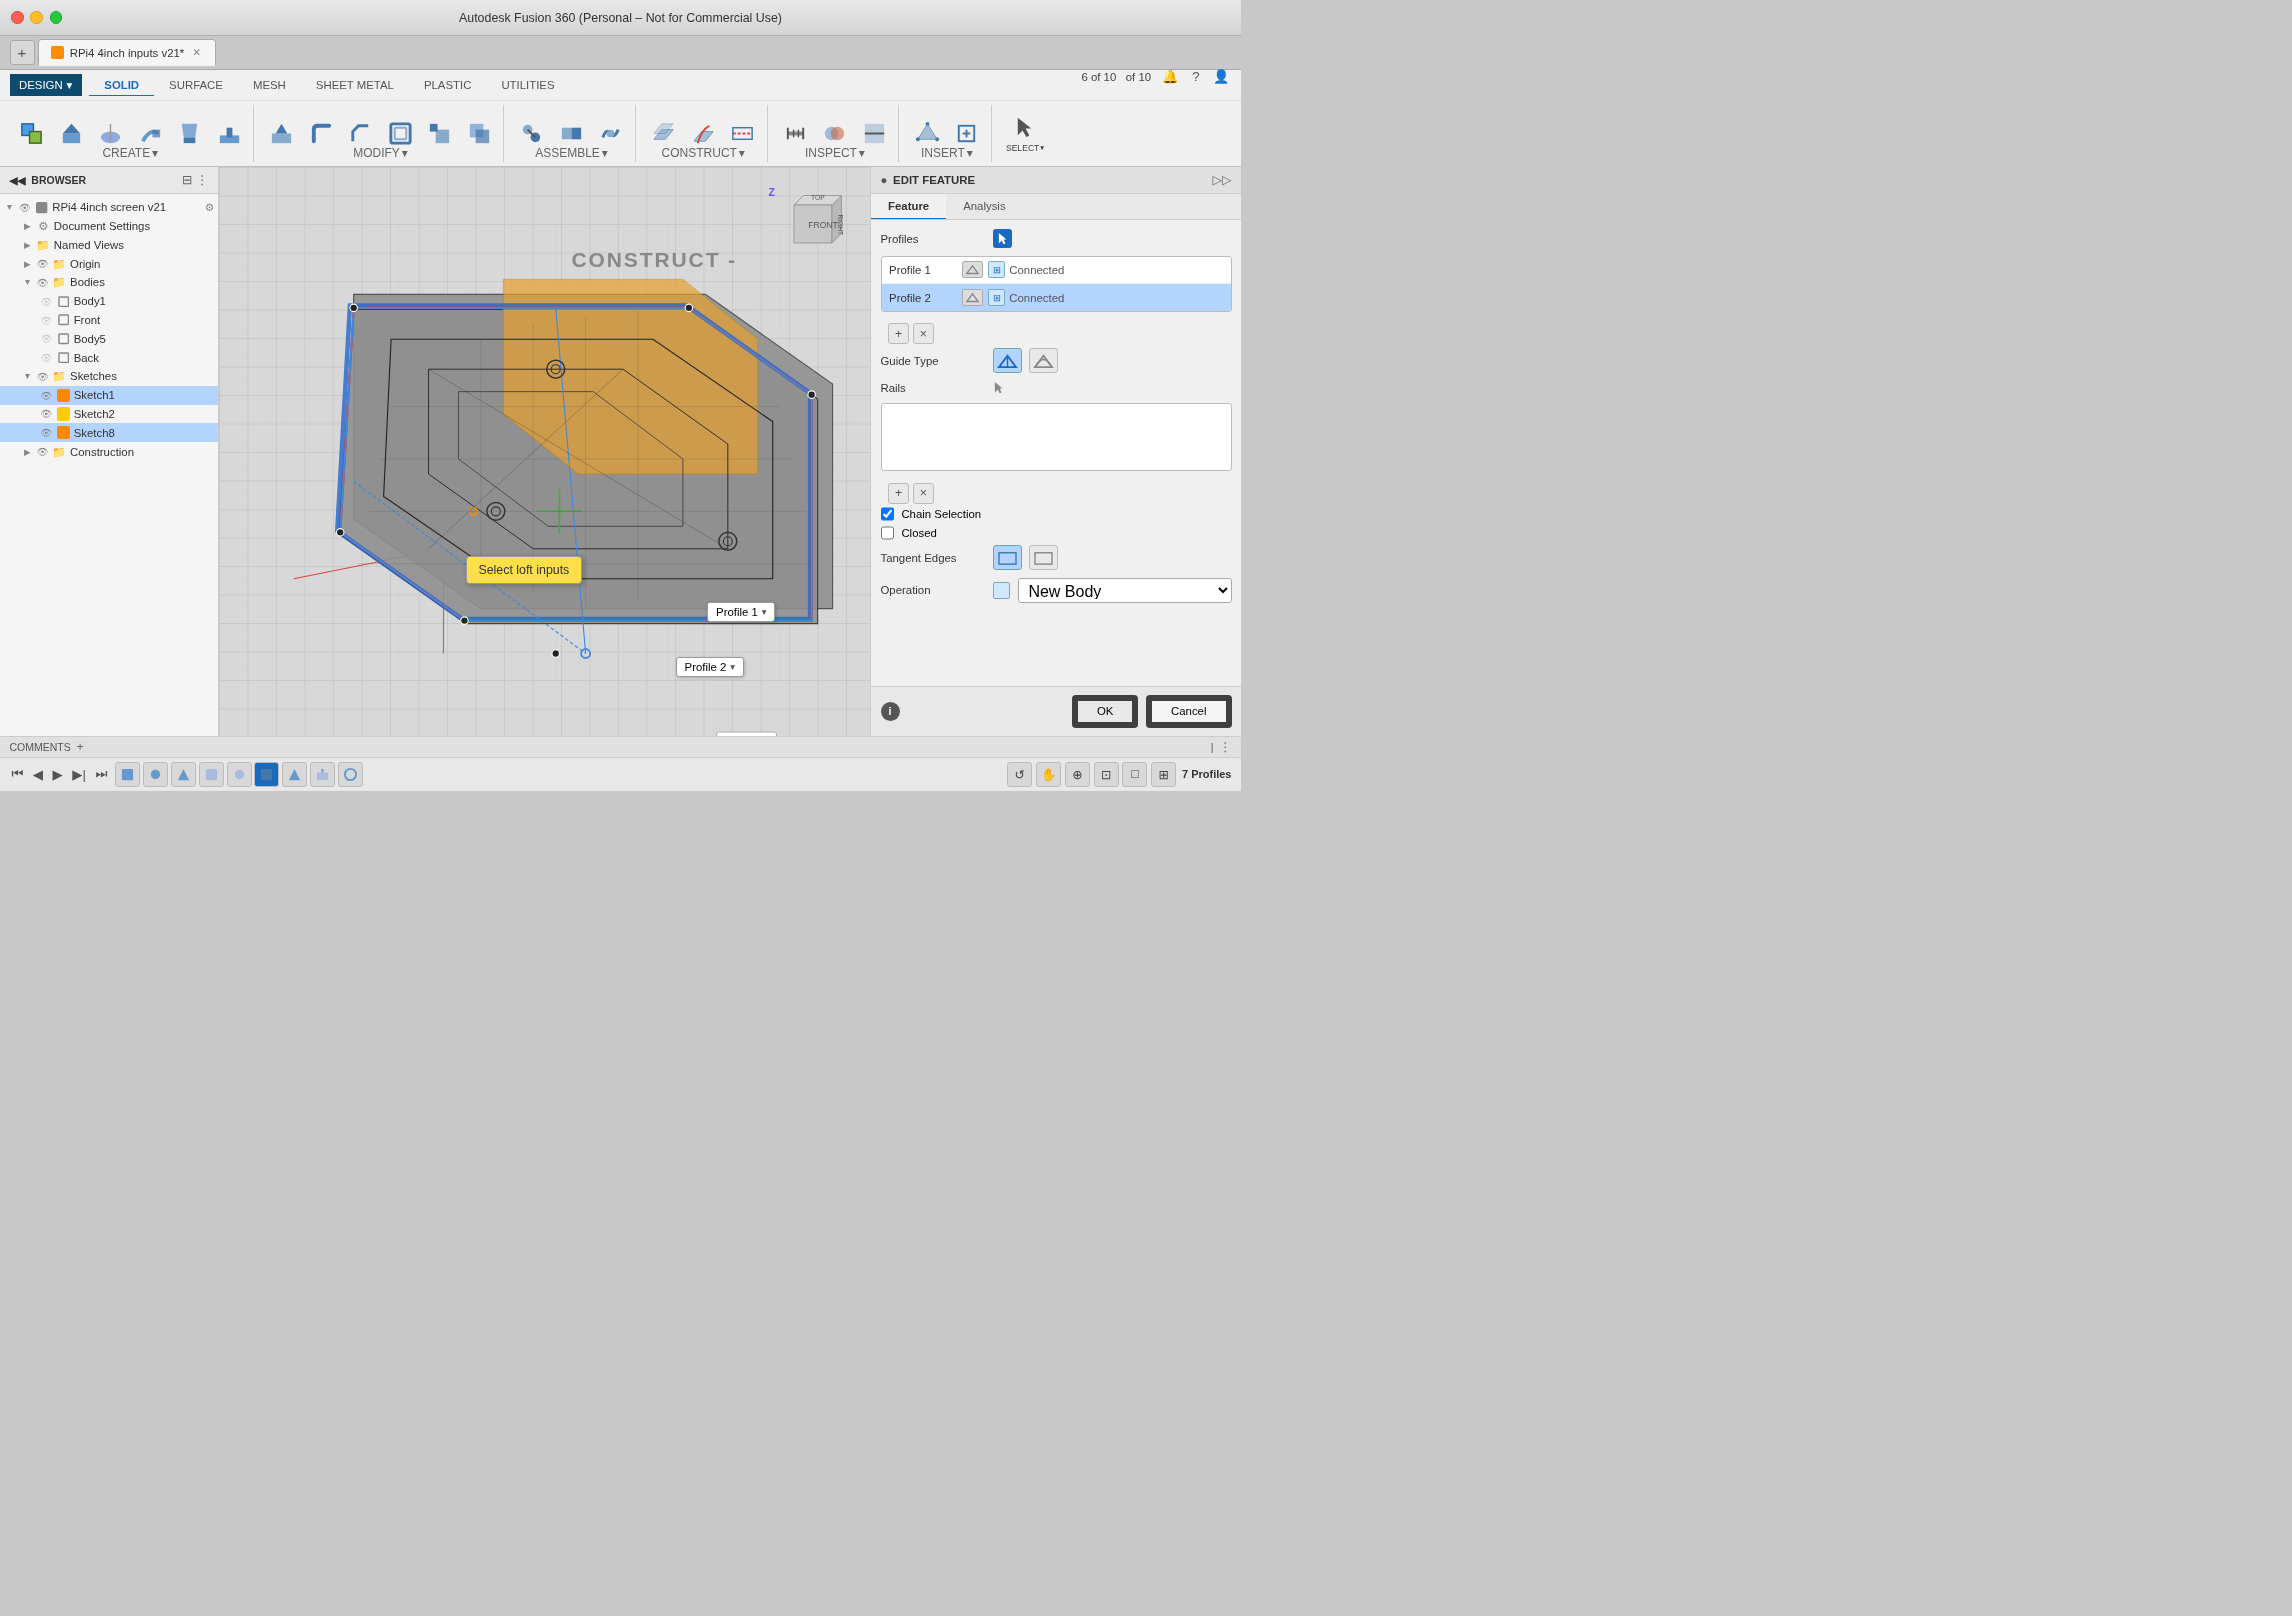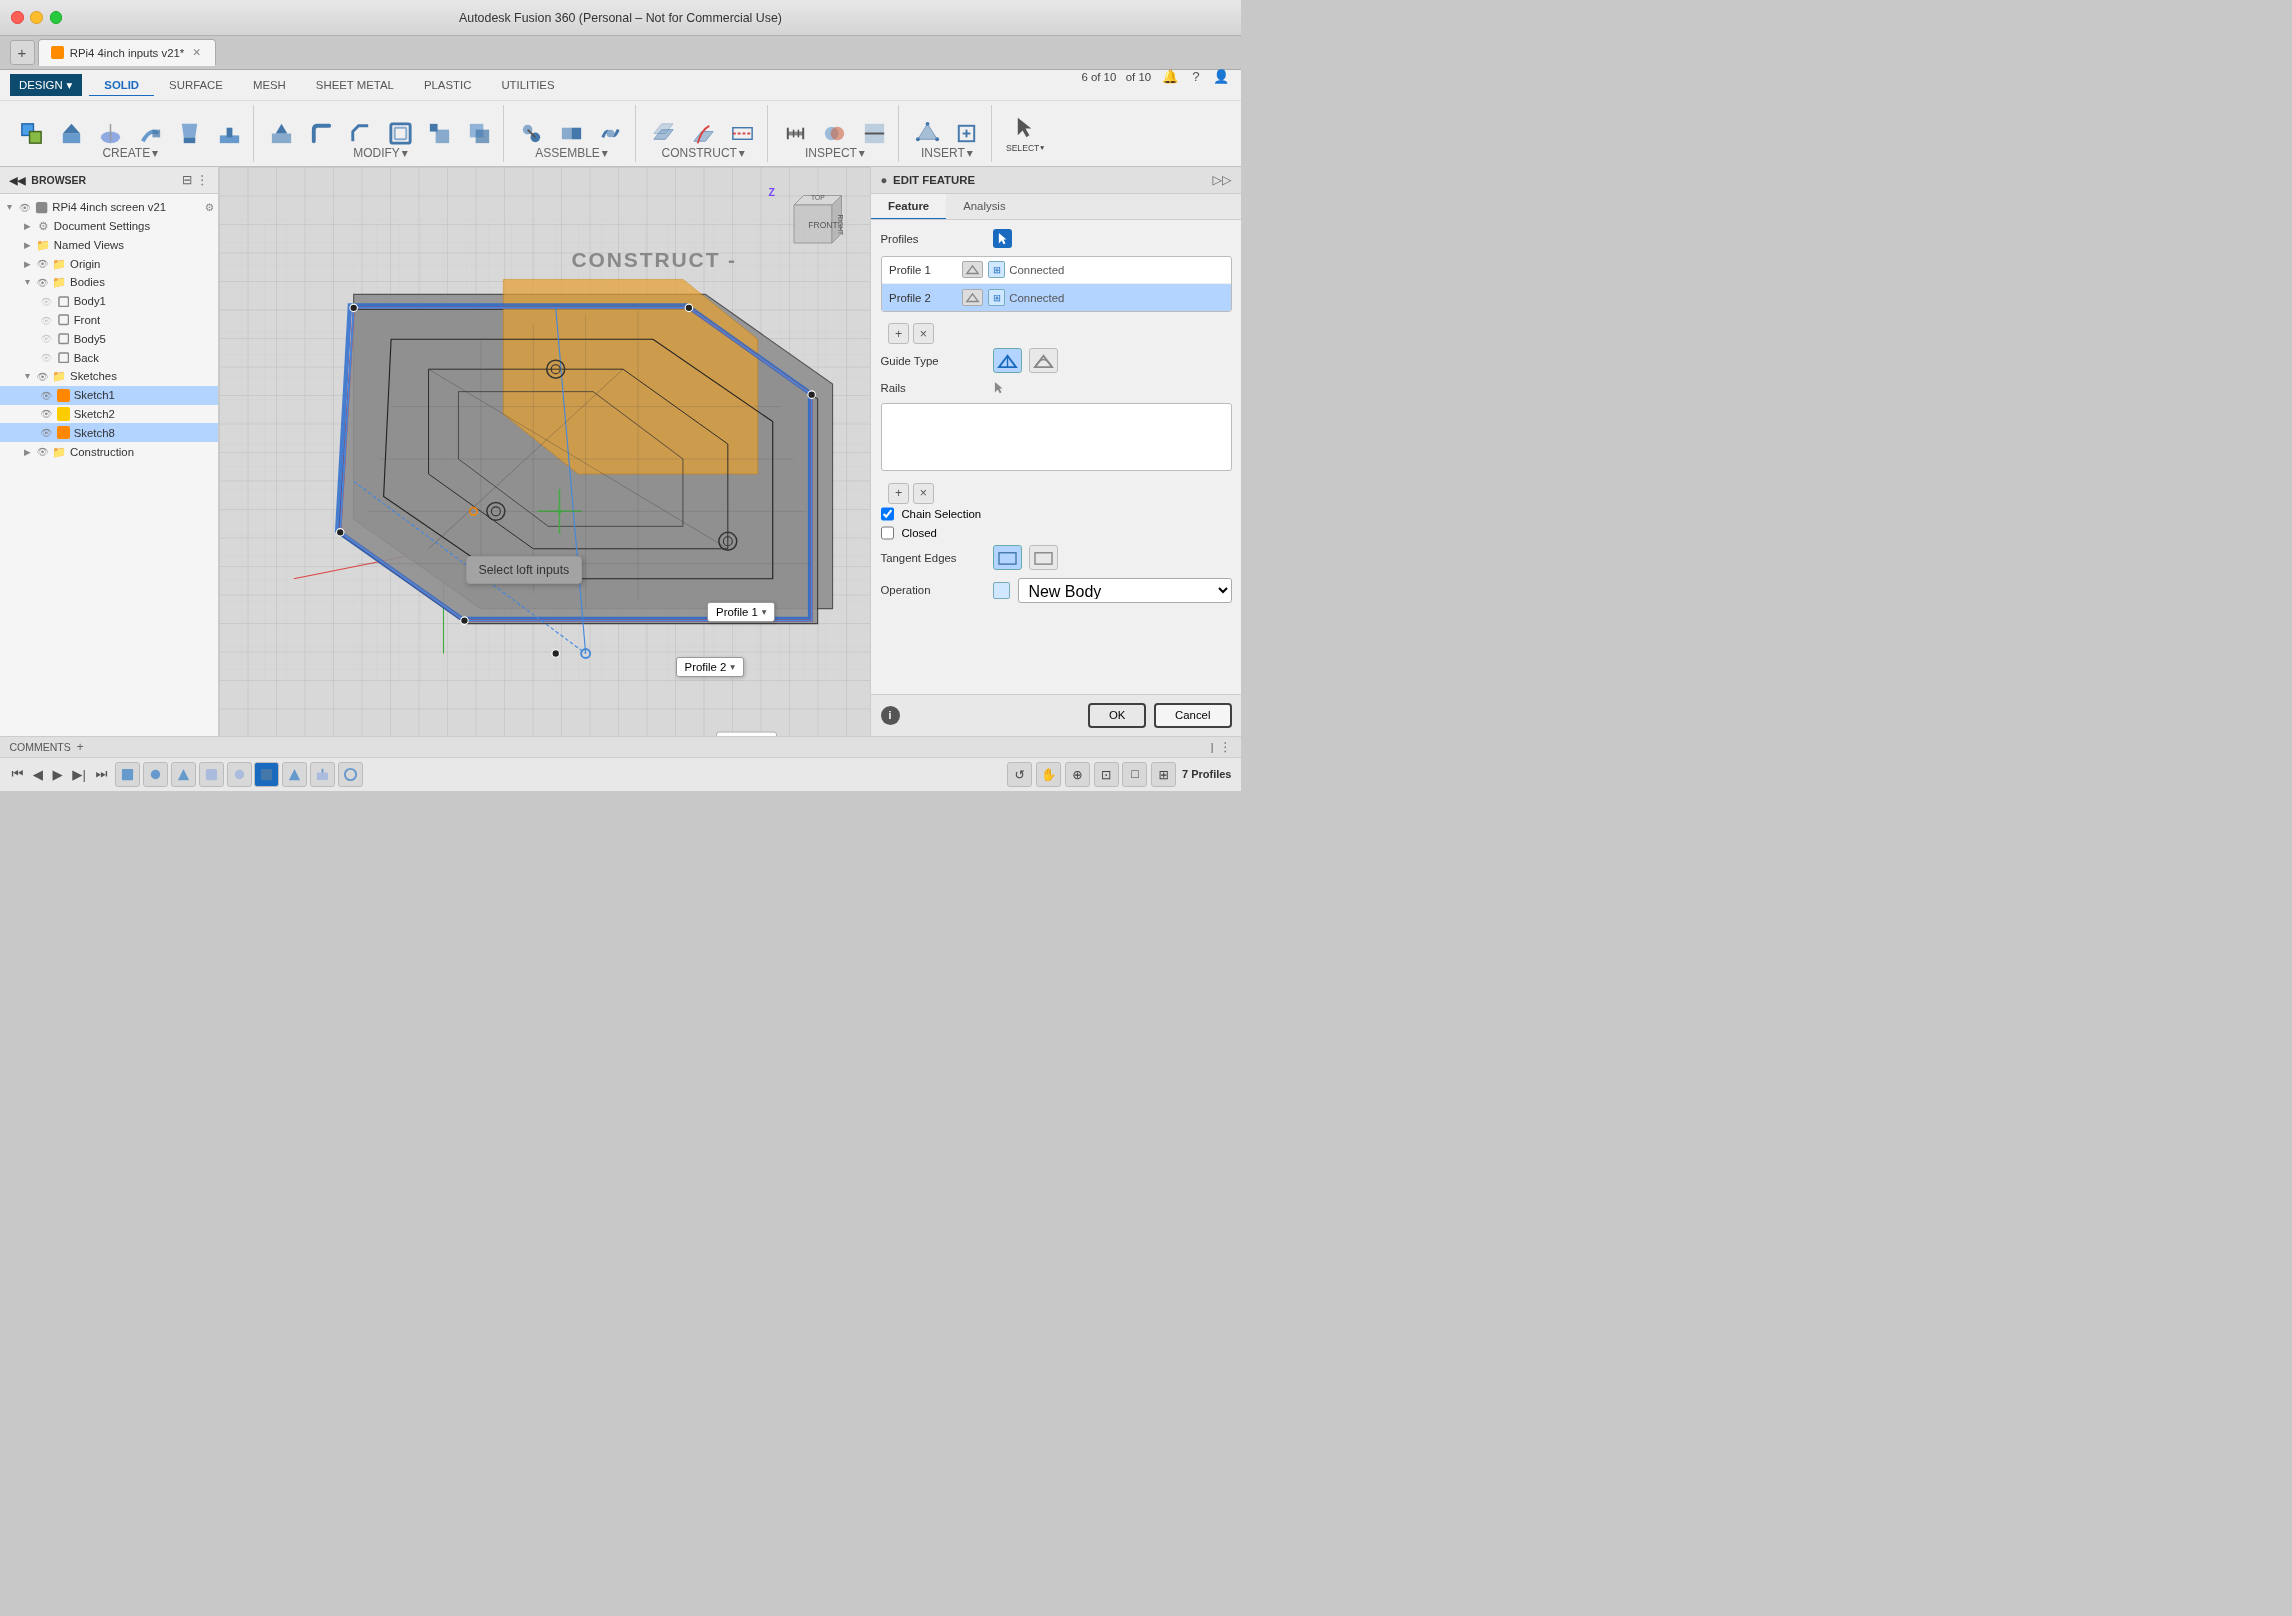--- a/index.html
+++ b/index.html
@@ -274,21 +274,21 @@
       background-image:
         linear-gradient(rgba(180,180,180,0.4) 1px, transparent 1px),
         linear-gradient(90deg, rgba(180,180,180,0.4) 1px, transparent 1px);
       background-size: 28.5px 28.5px;
     }
 
     
     .tooltip-select {
       position: absolute;
       bottom: 152px; left: 247px;
-      background: #a3a3a3;
+      background: #fde047;
       border: 1px solid #999;
       border-radius: 3.8px;
       padding: 5.7px 11.4px;
       font-size: 12.4px;
       color: #333;
       box-shadow: 1.9px 1.9px 5.7px rgba(0,0,0,0.2);
     }
 
     
     .profile-label {
@@ -468,21 +468,21 @@
       padding: 7.6px 9.5px;
       display: flex;
       align-items: center;
       justify-content: space-between;
       border-top: 1px solid #ccc;
       background: #e8e8e8;
     }
     .footer-btn {
       padding: 4.8px 19px;
       border-radius: 3.8px;
-      border: 2px solid #404040;
+      border: 6px solid #404040;
       cursor: pointer;
       font-size: 11.4px;
       background: #f5f5f5;
     }
     .footer-btn.primary {
       background: #e8e8e8;
     }
     .info-icon {
       width: 19px; height: 19px;
       background: #555;

